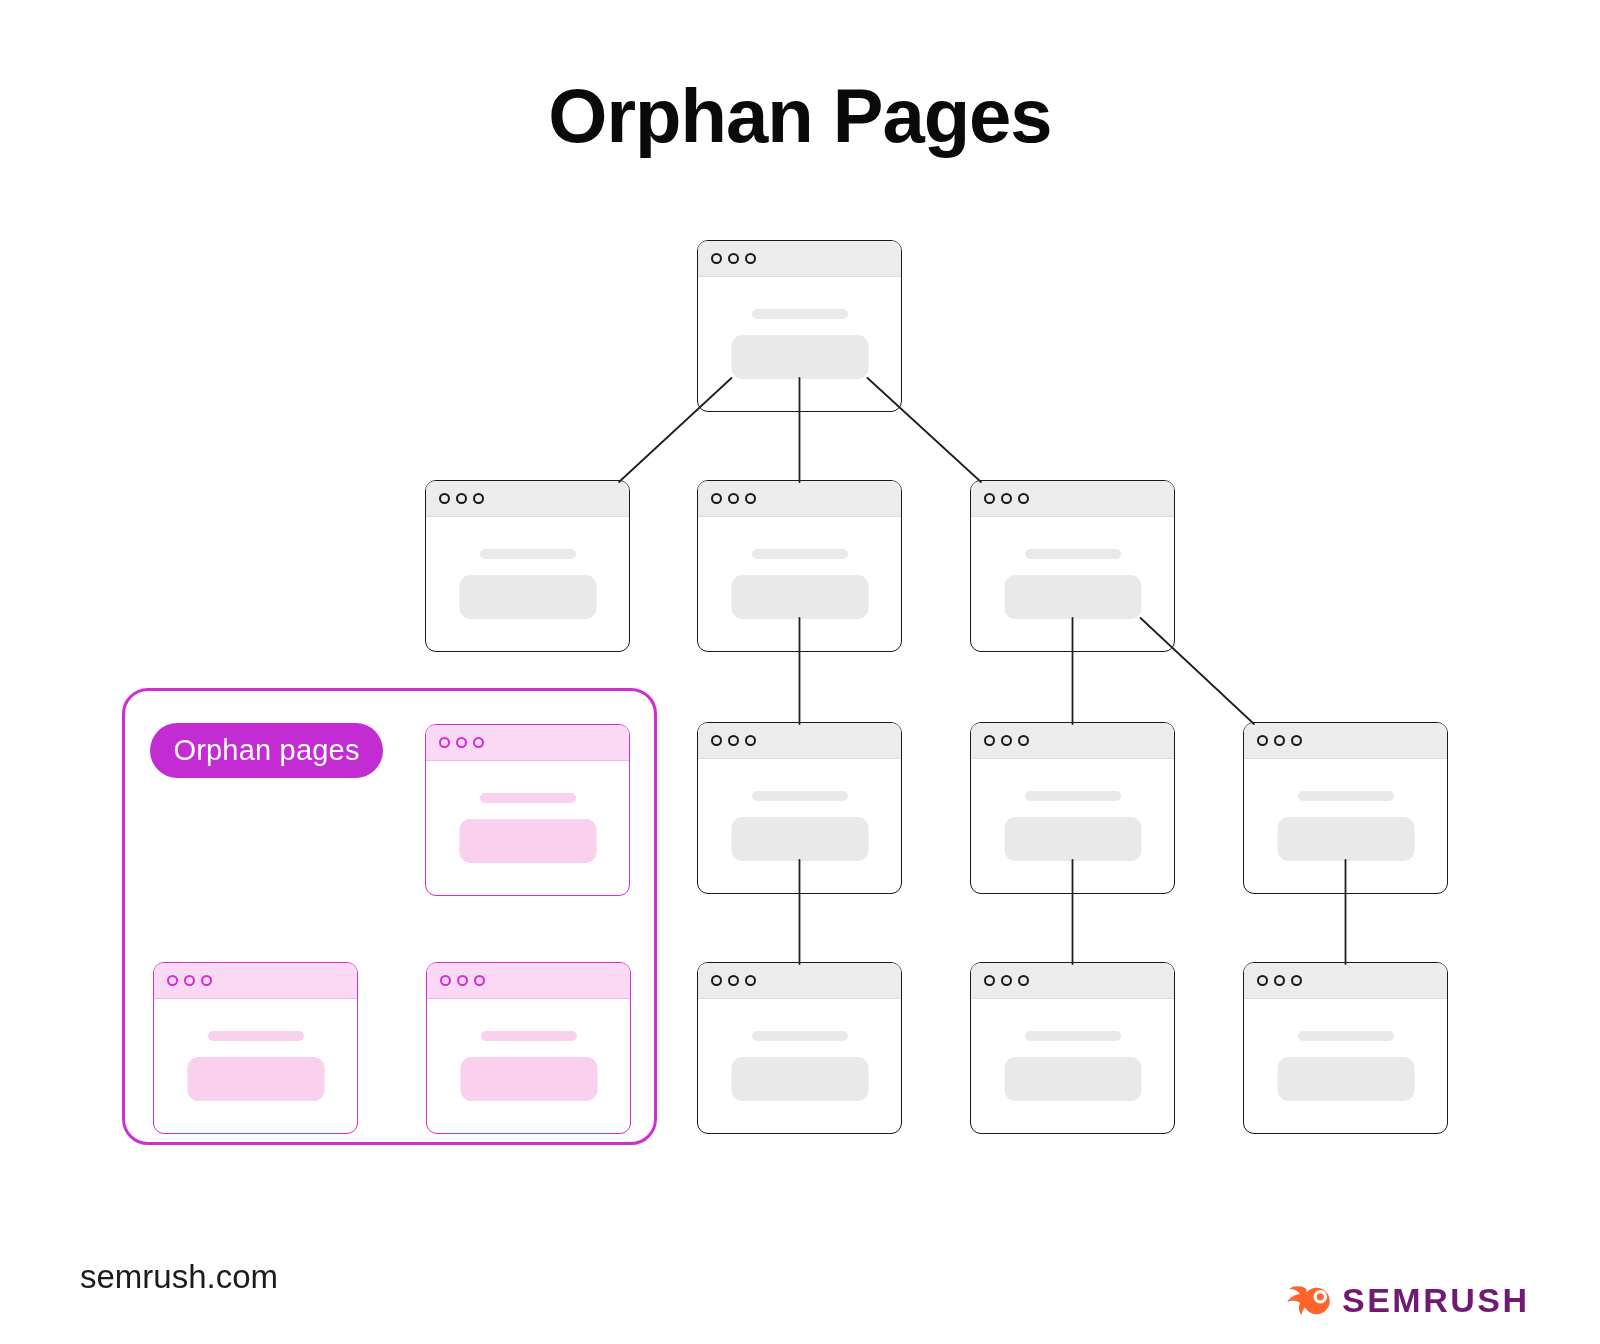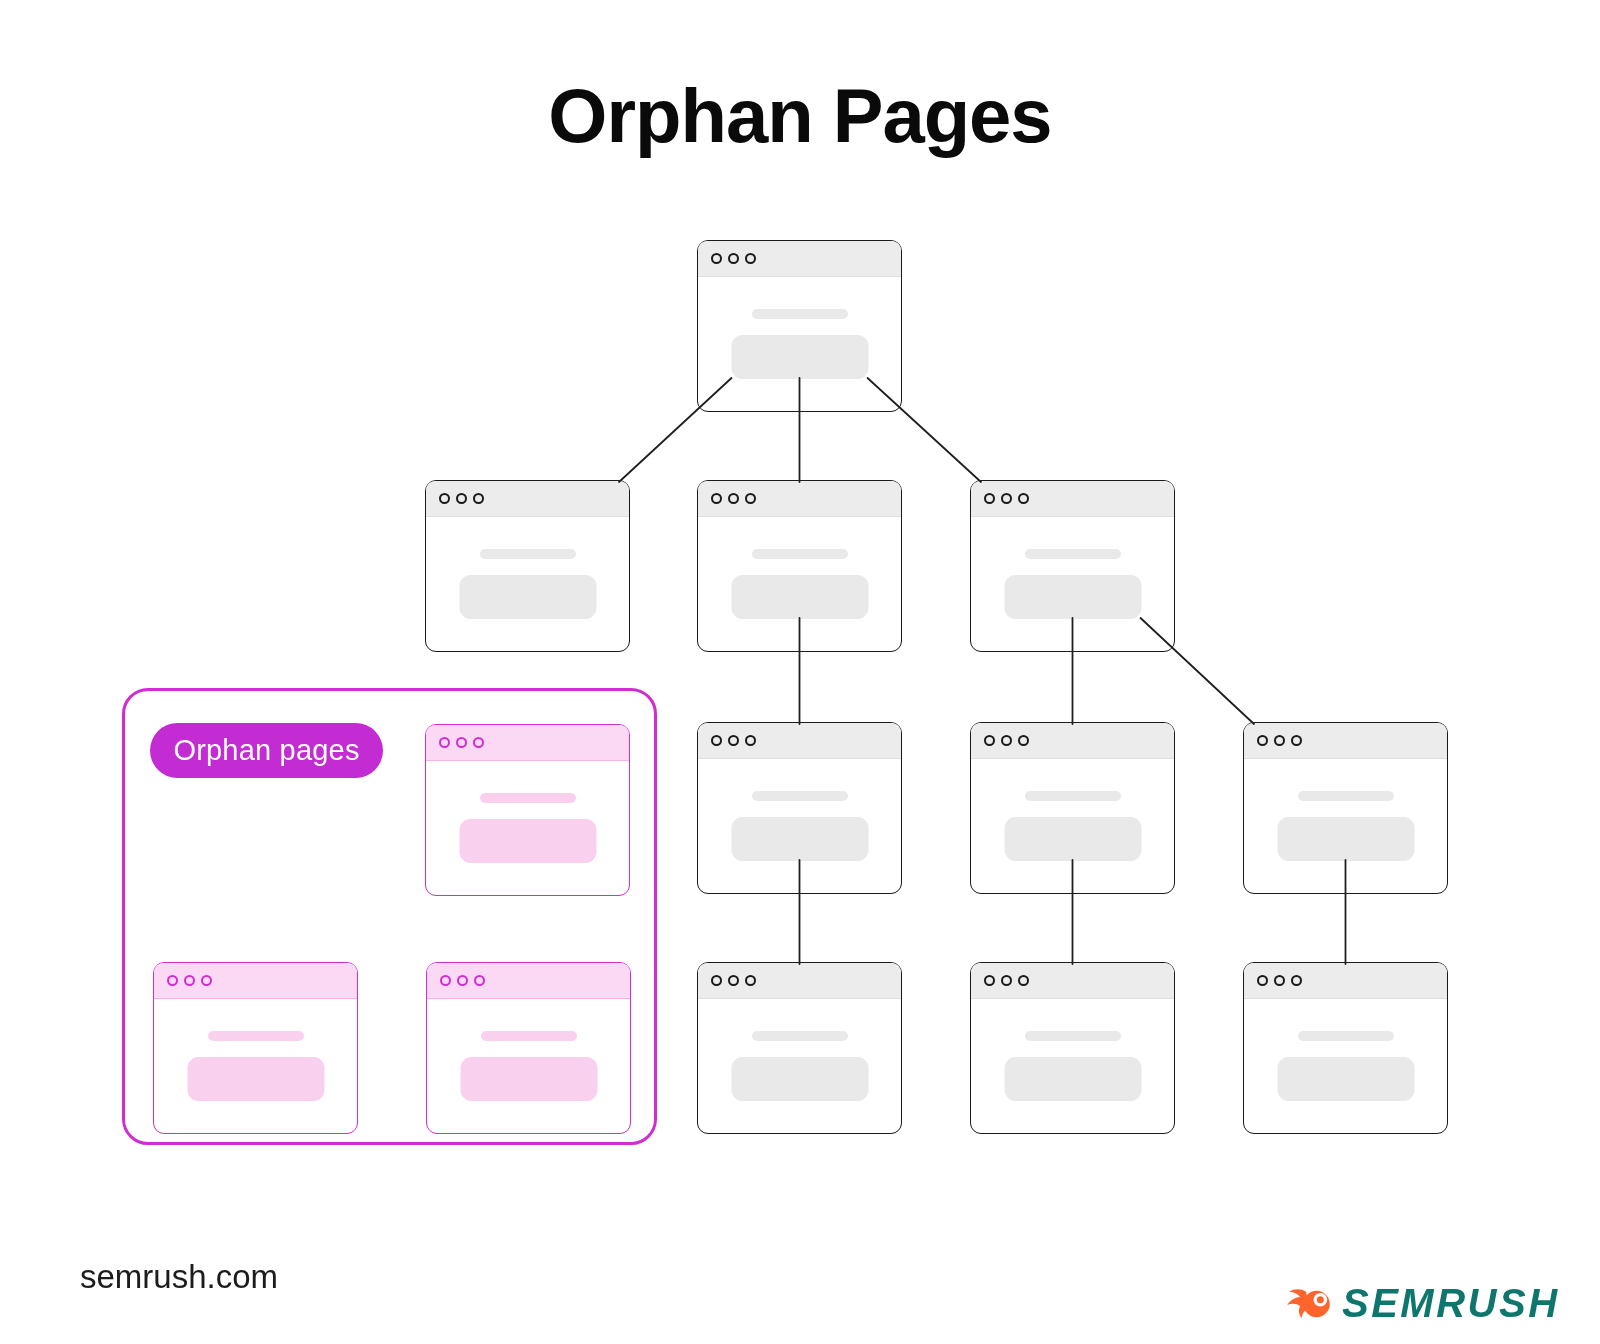--- a/index.html
+++ b/index.html
@@ -45,21 +45,21 @@
     box-sizing:border-box;z-index:2;}
   .pill{position:absolute;left:150px;top:723px;width:233px;height:55px;
     background:var(--pill,#c32bd3);border-radius:28px;z-index:4;
     display:flex;align-items:center;justify-content:center;
     color:#ffffff;font-size:29px;font-weight:400;letter-spacing:0.2px;}
 
   
   .site-url{position:absolute;left:80px;top:1258px;font-size:33px;color:#1c1c1c;}
   .brand{position:absolute;left:1285px;top:1281px;display:flex;align-items:center;gap:9px;z-index:3;}
   .brand .flame{width:48px;height:34px;display:block;}
-  .brand .brand-text{font-size:40px;font-weight:700;letter-spacing:2.5px;color:#0f766e;font-style:italic;}
+  .brand .brand-text{font-size:34px;font-weight:700;letter-spacing:2.5px;color:#701a75;}
 </style>
 </head>
 <body>
 
 <div class="stage">
 
   <h1 class="page-title">Orphan Pages</h1>
 
   <svg class="links" viewBox="0 0 1600 1344">
       <line x1="731.5" y1="378" x2="619" y2="482"></line>

